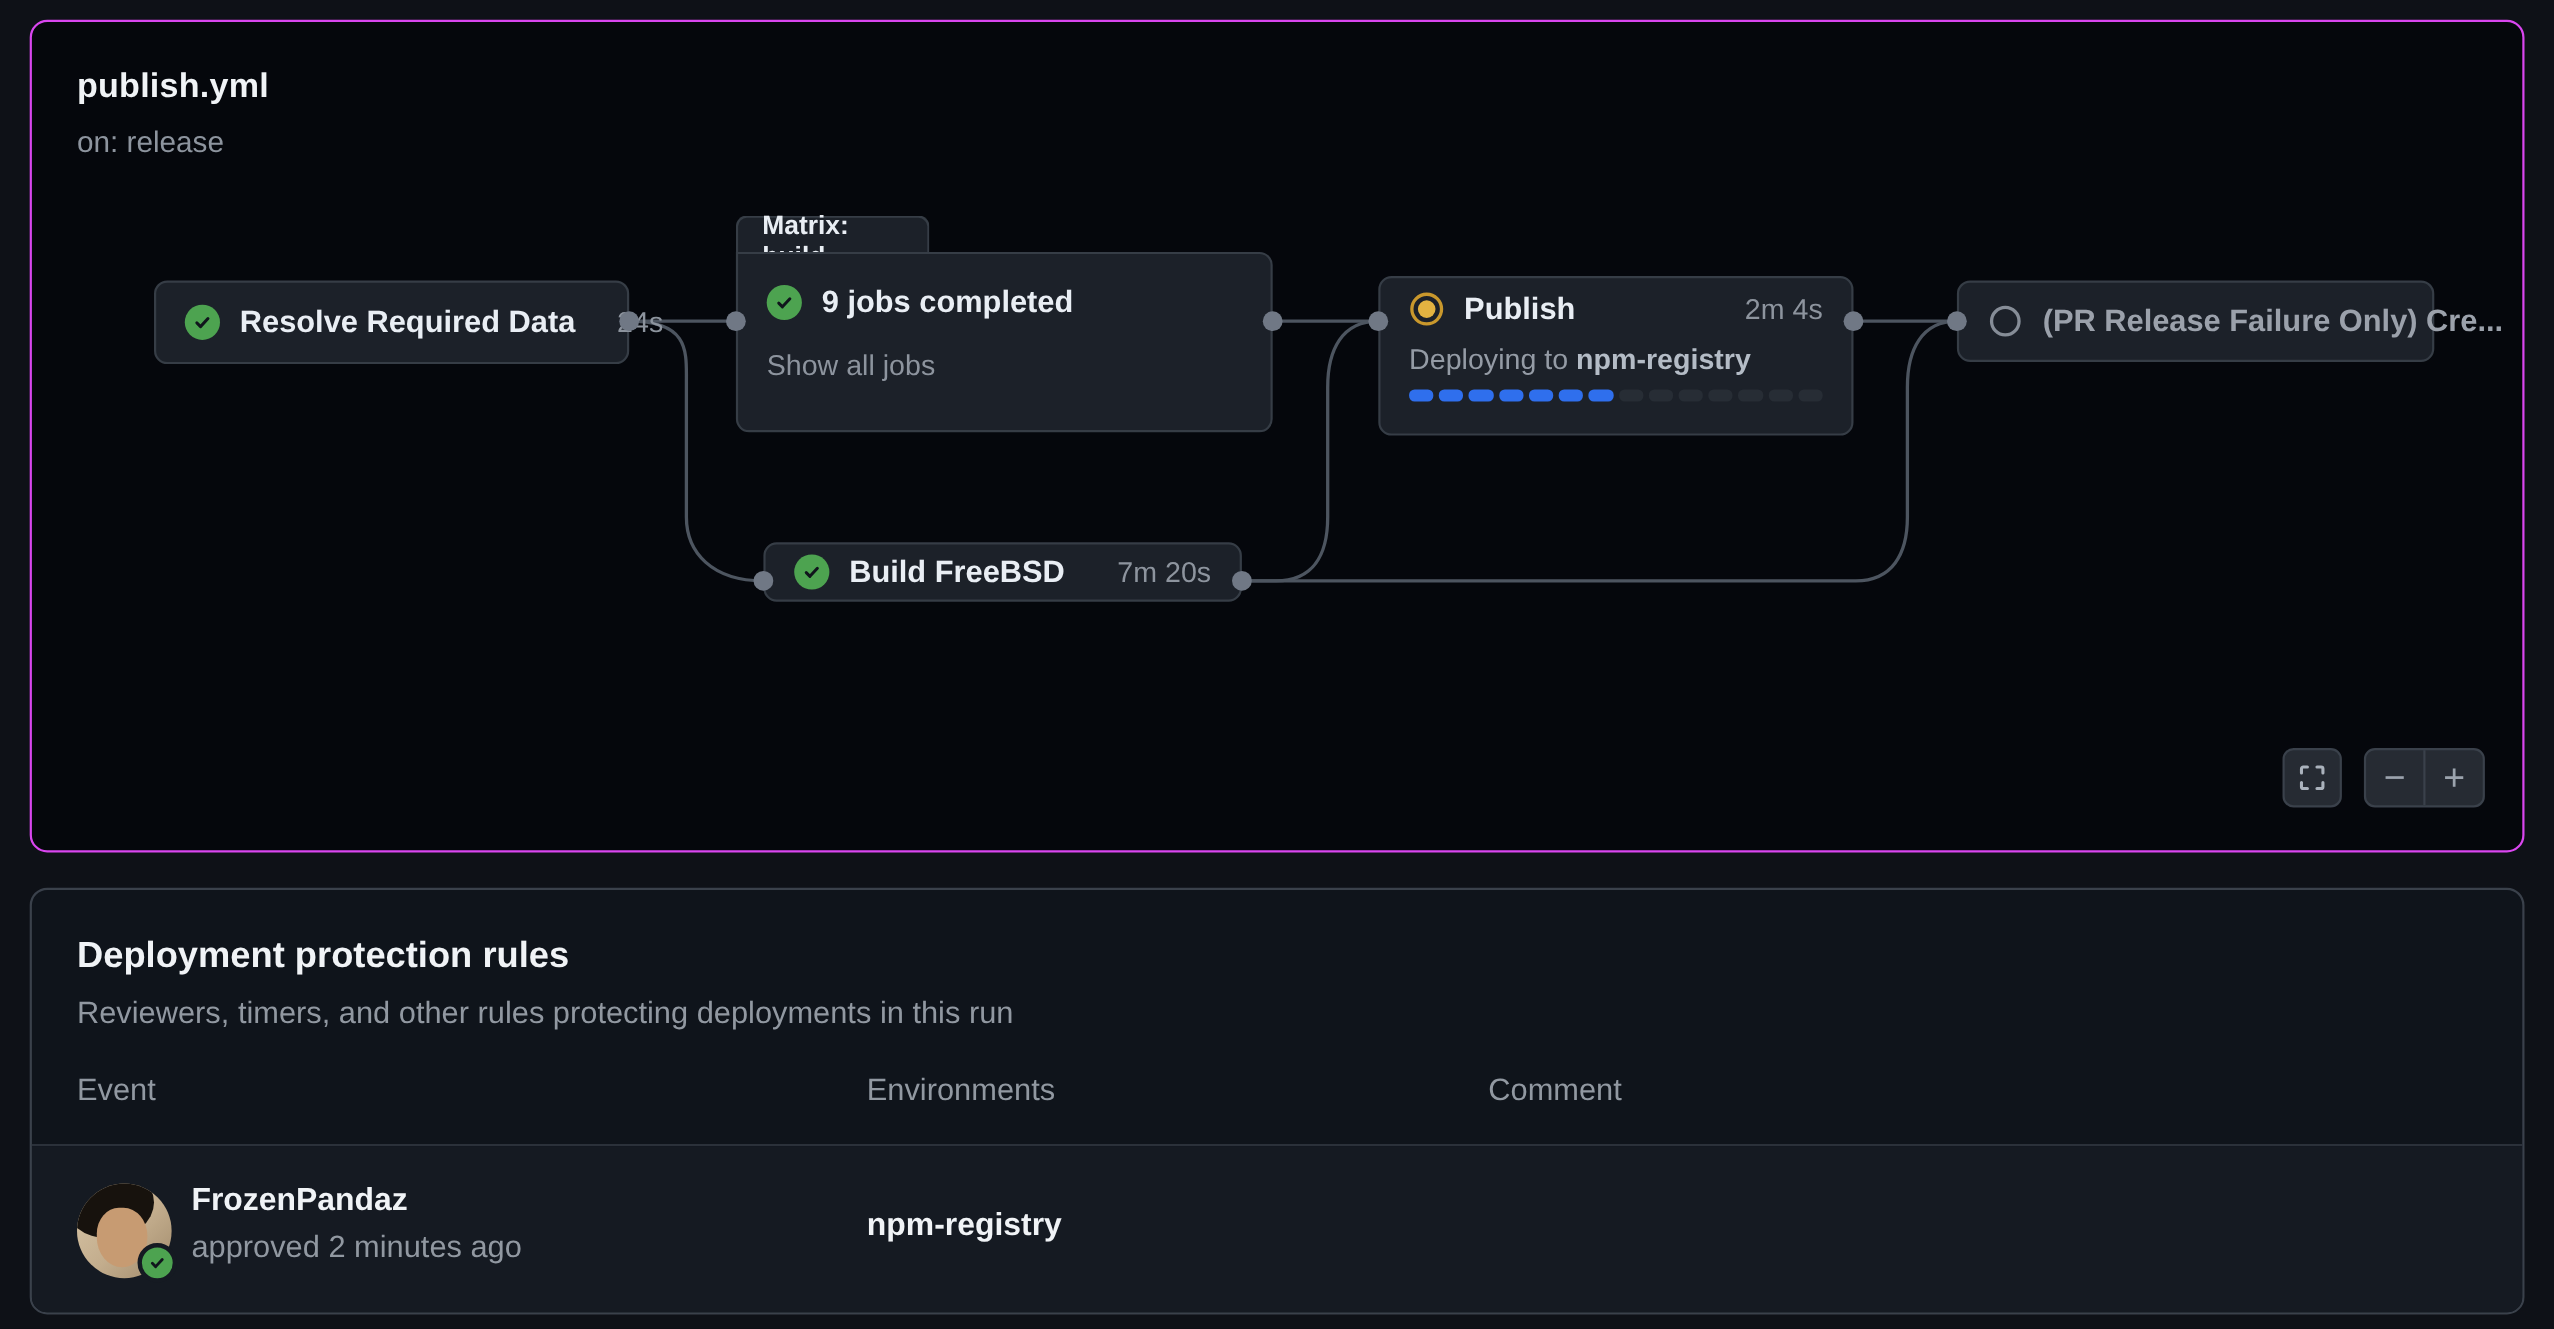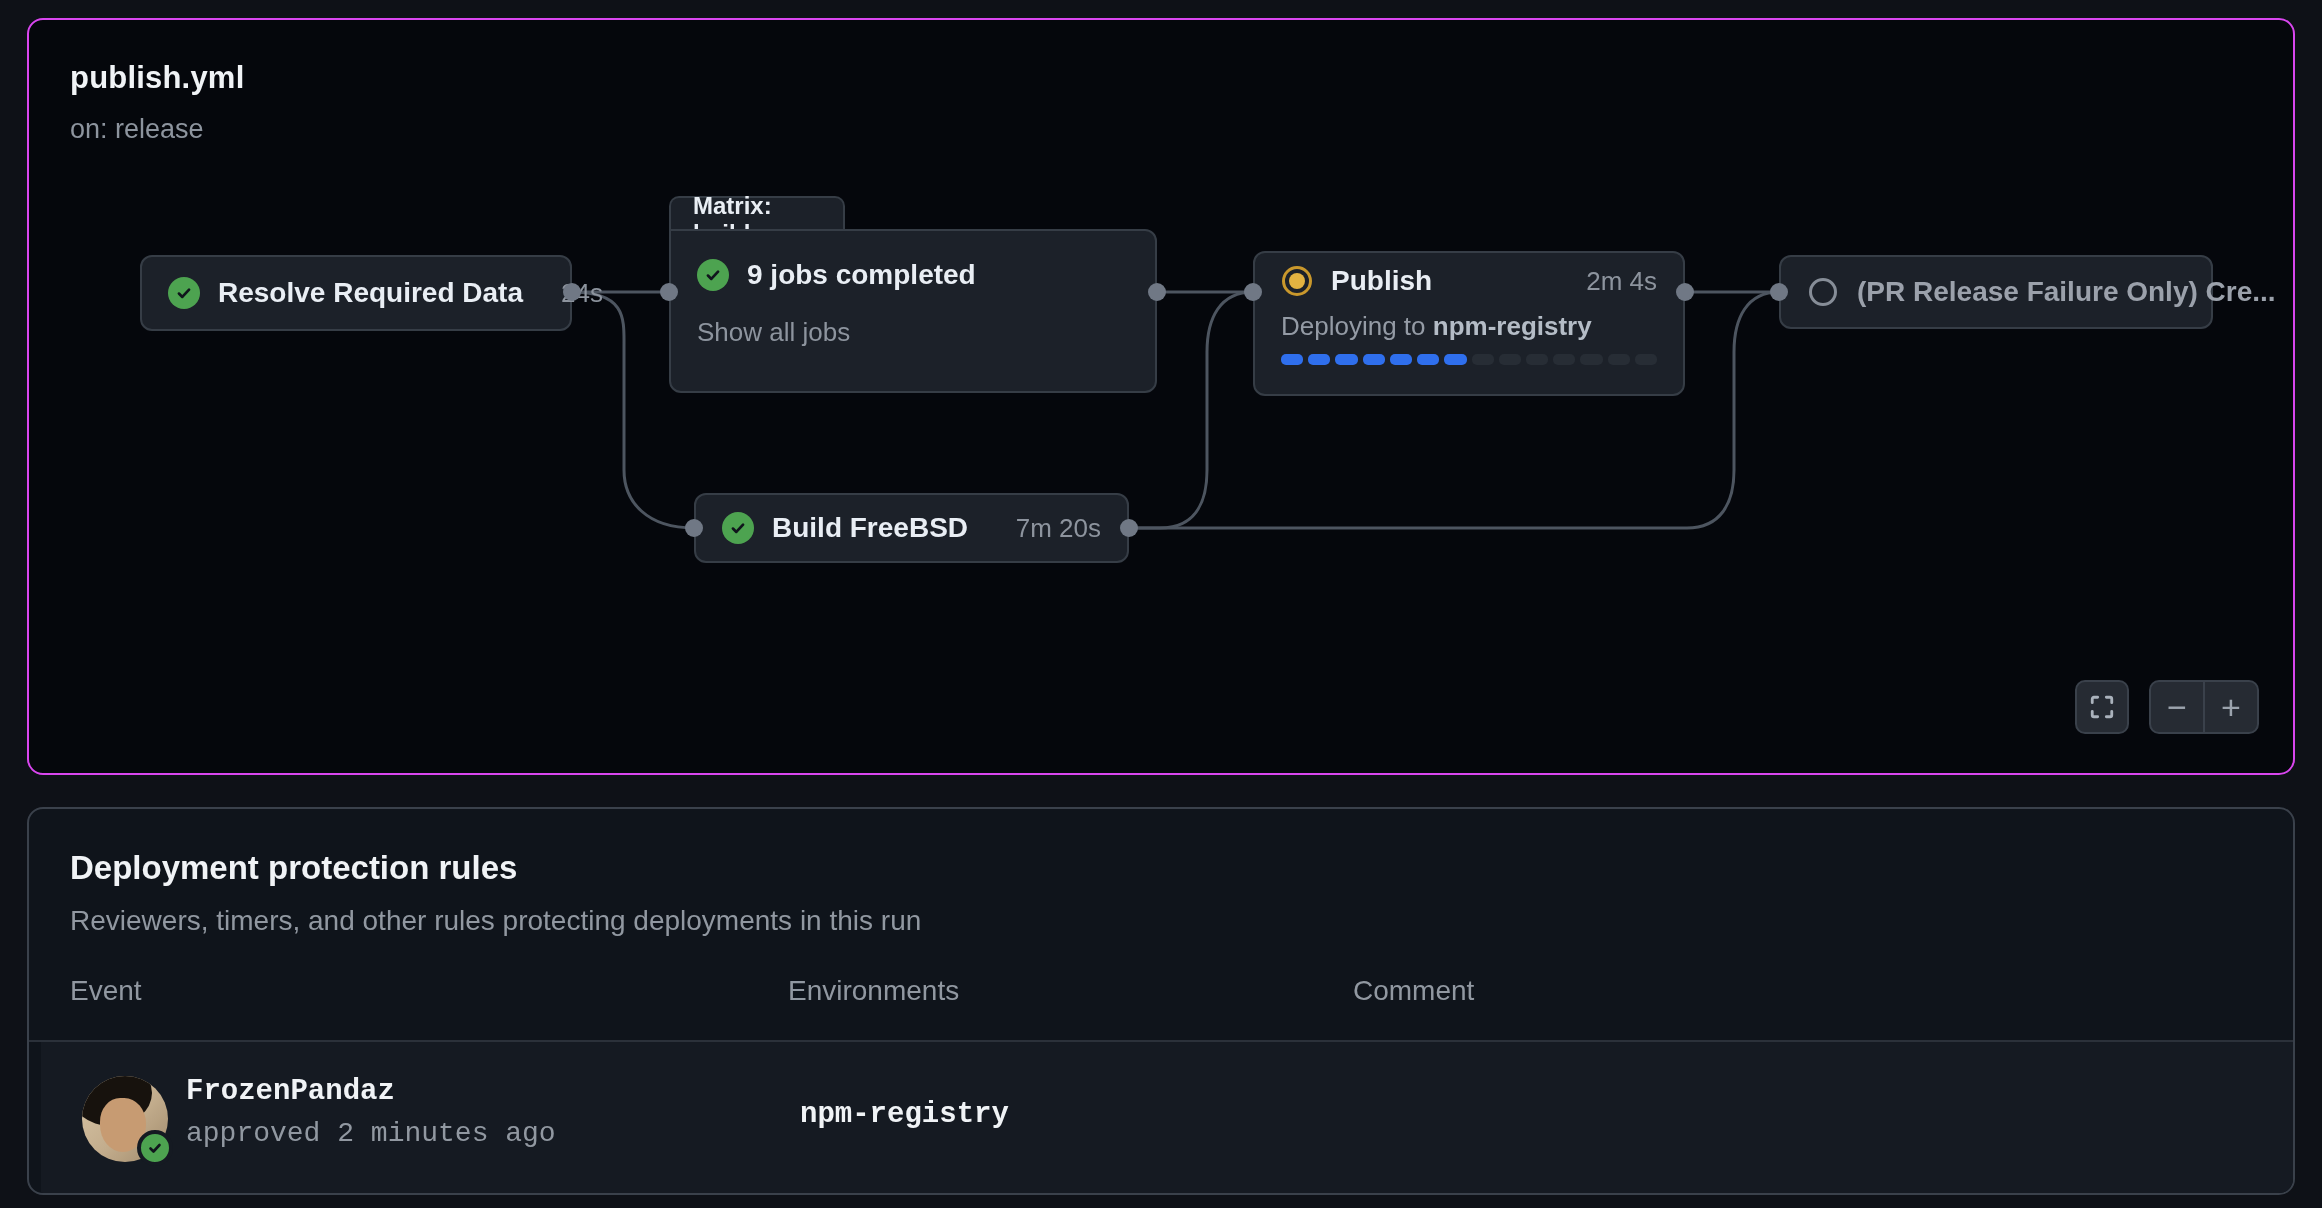--- a/index.html
+++ b/index.html
@@ -79,21 +79,21 @@
   
   .rules-panel {
     position:absolute; left:27px; top:807px; width:2268px; height:388px;
     background:#0f141b; border:2px solid #3a414b; border-radius:16px; overflow:hidden;
   }
   .rules-heading { position:absolute; left:41px; top:40px; font-size:33px; font-weight:700; color:#f0f3f6; }
   .rules-subtitle { position:absolute; left:41px; top:96px; font-size:28px; color:#9198a1; }
   .col-header { position:absolute; top:166px; font-size:28px; color:#9198a1; }
   .col-event { left:41px; } .col-env { left:759px; } .col-comment { left:1324px; }
   .header-divider { position:absolute; left:0; top:231px; width:100%; height:2px; background:#2b313a; }
-  .rules-row { position:absolute; left:12px; top:233px; width:100%; height:155px; background:#151a22;font-family:Liberation Mono, monospace; }
+  .rules-row { position:absolute; left:0; top:233px; width:100%; height:155px; background:#151a22; }
   .avatar {
     position:absolute; left:41px; top:34px; width:86px; height:86px; border-radius:50%;
     overflow:hidden; background:linear-gradient(135deg,#d9c7a8 0%,#c3ad8d 55%,#a08a6b 100%); cursor:pointer;
   }
   .avatar .hair { position:absolute; left:-12px; top:-16px; width:82px; height:66px; background:#17120d; border-radius:50%; }
   .avatar .face { position:absolute; left:18px; top:22px; width:46px; height:54px; background:#c79b72; border-radius:48% 52% 55% 55%; }
   .avatar-badge {
     position:absolute; left:96px; top:88px; width:36px; height:36px; border-radius:50%;
     background:#4da350; border:4px solid #151a22; display:flex; align-items:center; justify-content:center;
   }
@@ -145,21 +145,21 @@
               <svg viewBox="0 0 16 16">
                 <path d="M3.5 8.5l3 3 6-6.5" stroke="#10151c" stroke-width="2.4" fill="none" stroke-linecap="round" stroke-linejoin="round"></path>
               </svg>
             </span>
         </span>
         <span class="node-title">9 jobs completed</span>
       </div>
       <a class="matrix-link">Show all jobs</a>
     </div>
 
-    <div class="node" style="left:665px; top:473px; width:435px; height:70px;">
+    <div class="node" style="left:665px; top:473px; width:435px; height:54px;">
       <span class="status-icon">
         <span class="check-circle">
             <svg viewBox="0 0 16 16">
               <path d="M3.5 8.5l3 3 6-6.5" stroke="#10151c" stroke-width="2.4" fill="none" stroke-linecap="round" stroke-linejoin="round"></path>
             </svg>
           </span>
       </span>
       <span class="node-title">Build FreeBSD</span>
       <span class="node-duration">7m 20s</span>
     </div>

